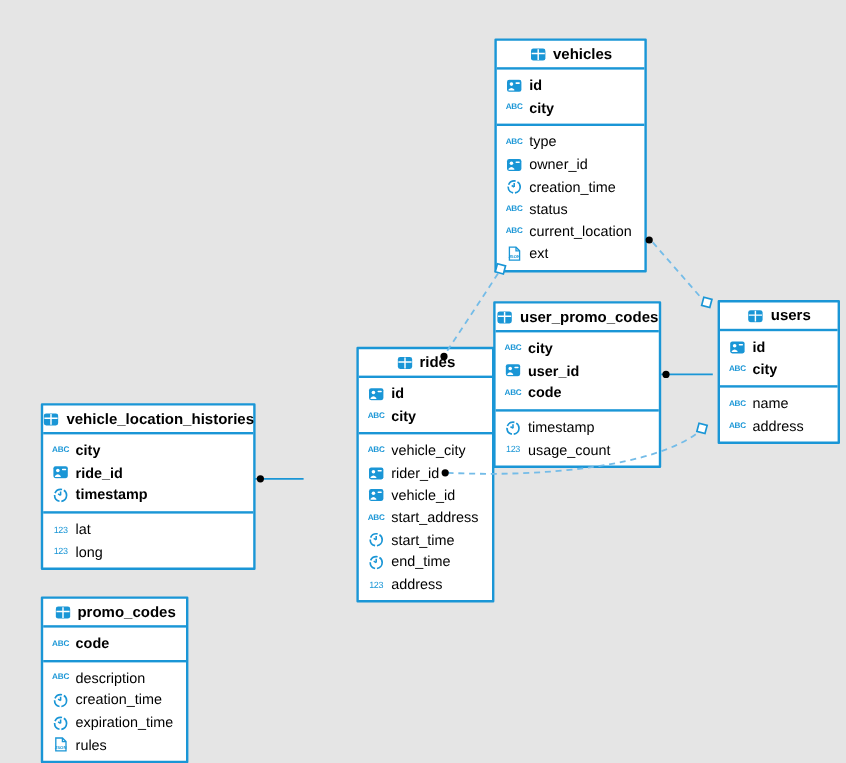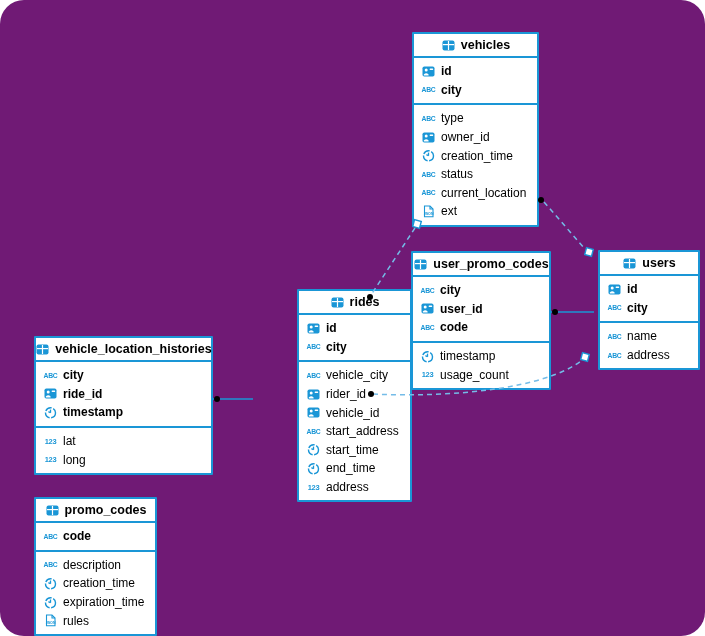--- a/index.html
+++ b/index.html
@@ -1,18 +1,18 @@
 <!DOCTYPE html>
 <html><head>
 <meta charset="utf-8">
 <style>
   html,body{margin:0;padding:0;background:#ffffff;}
   .canvas{
-    position:relative;width:705px;height:636px;background:#701a75;
-    font-family:"Liberation Sans", sans-serif;color:#000;overflow:hidden;border-radius:24px;
+    position:relative;width:705px;height:636px;background:#e5e5e5;
+    font-family:"Liberation Sans", sans-serif;color:#000;overflow:hidden;
   }
   .edges{position:absolute;left:0;top:0;z-index:2;pointer-events:none;}
   .table{
     position:absolute;box-sizing:border-box;background:#fff;
     border:2px solid var(--accent);z-index:1;border-radius:1px;
   }
   .t-header{
     display:flex;align-items:center;justify-content:center;gap:5px;
     height:22px;font-size:12.5px;font-weight:600;
     border-bottom:2px solid var(--accent);
@@ -22,21 +22,21 @@
   .t-row{
     display:flex;align-items:center;gap:5px;height:18.6px;
     padding:0 6px 0 7px;font-size:12px;white-space:nowrap;
   }
   .t-primary .t-row{font-weight:700;}
   .icon{
     display:inline-flex;align-items:center;justify-content:center;
     width:15px;min-width:15px;height:13px;color:var(--accent);
   }
   .icon-abc{font-size:6.8px;font-weight:700;letter-spacing:-0.2px;}
-  .icon-num{font-size:7.5px;font-weight:700;letter-spacing:-0.3px;}
+  .icon-num{font-size:7.5px;font-weight:400;letter-spacing:-0.3px;}
   .f-label{overflow:hidden;text-overflow:clip;}
 </style>
 </head>
 <body>
 
 <div class="canvas" style="--accent: #1a96d6;">
   <svg class="edges" width="705" height="636" viewBox="0 0 705 636" id="edges-svg">
       <path d="M 212 399 L 253 399" fill="none" stroke="#1a96d6" stroke-width="1.5"></path>
       <circle cx="217" cy="399" r="3" fill="#000000"></circle>
       <path d="M 551 312 L 594 312" fill="none" stroke="#1a96d6" stroke-width="1.5"></path>

